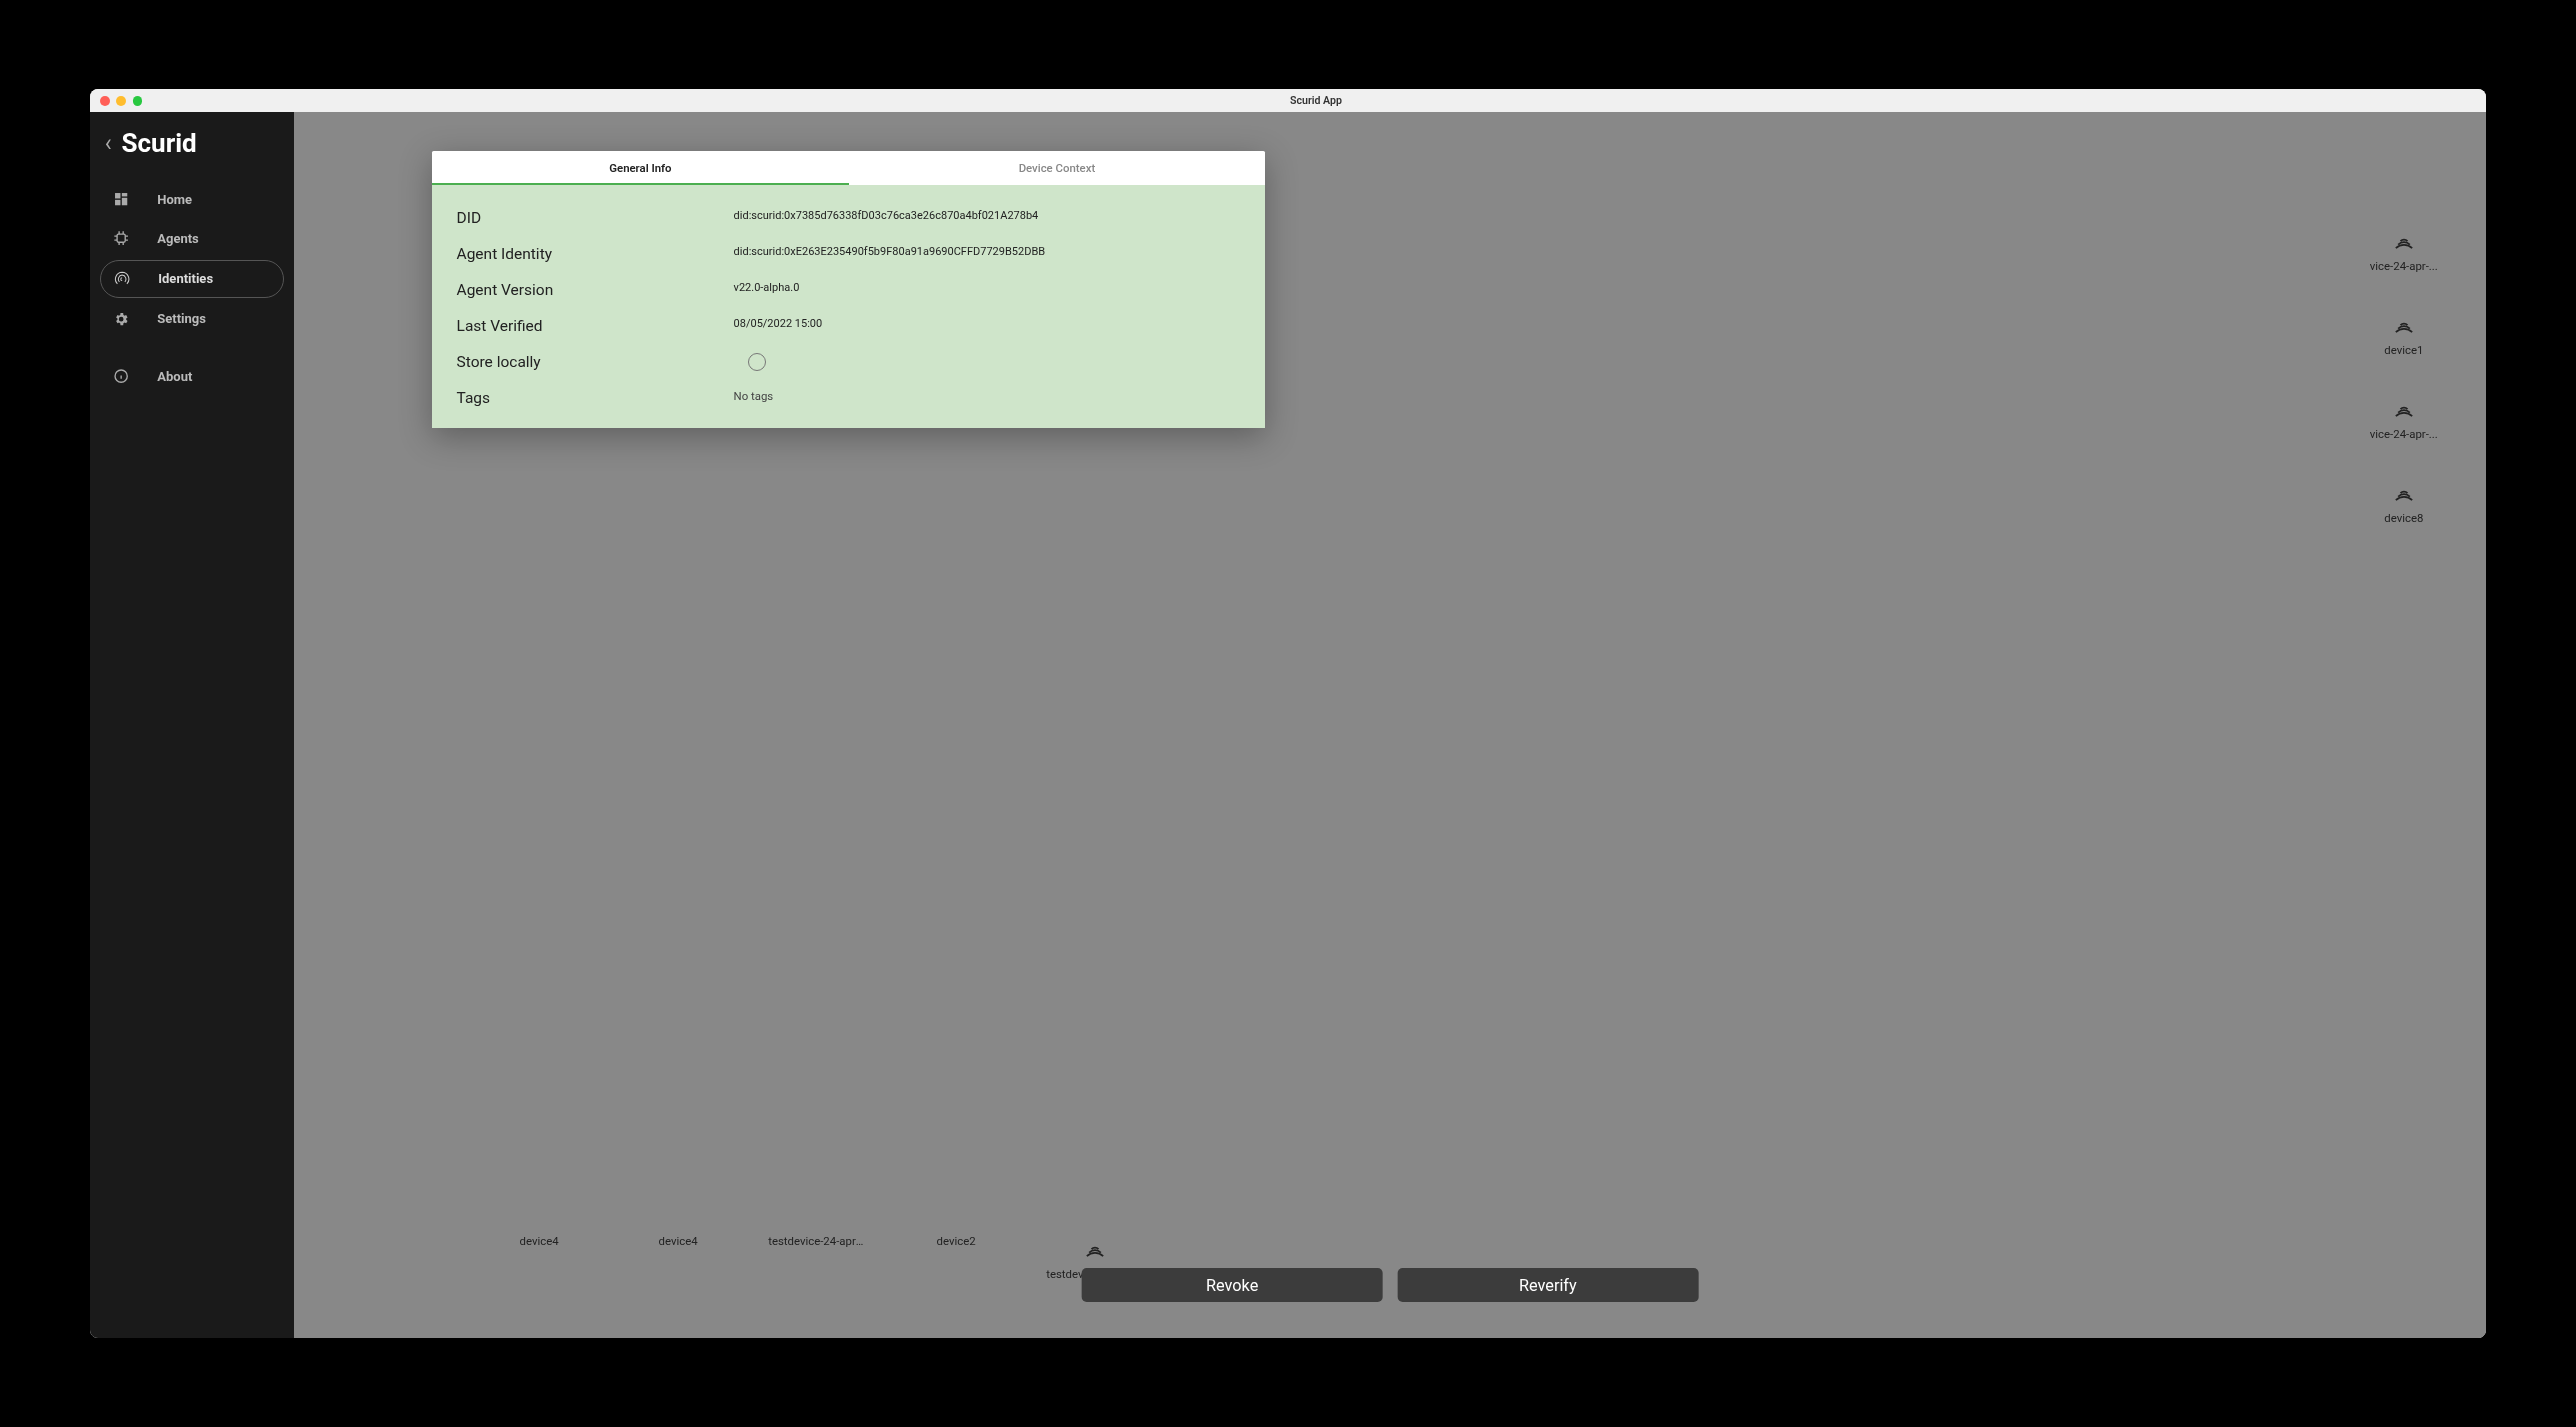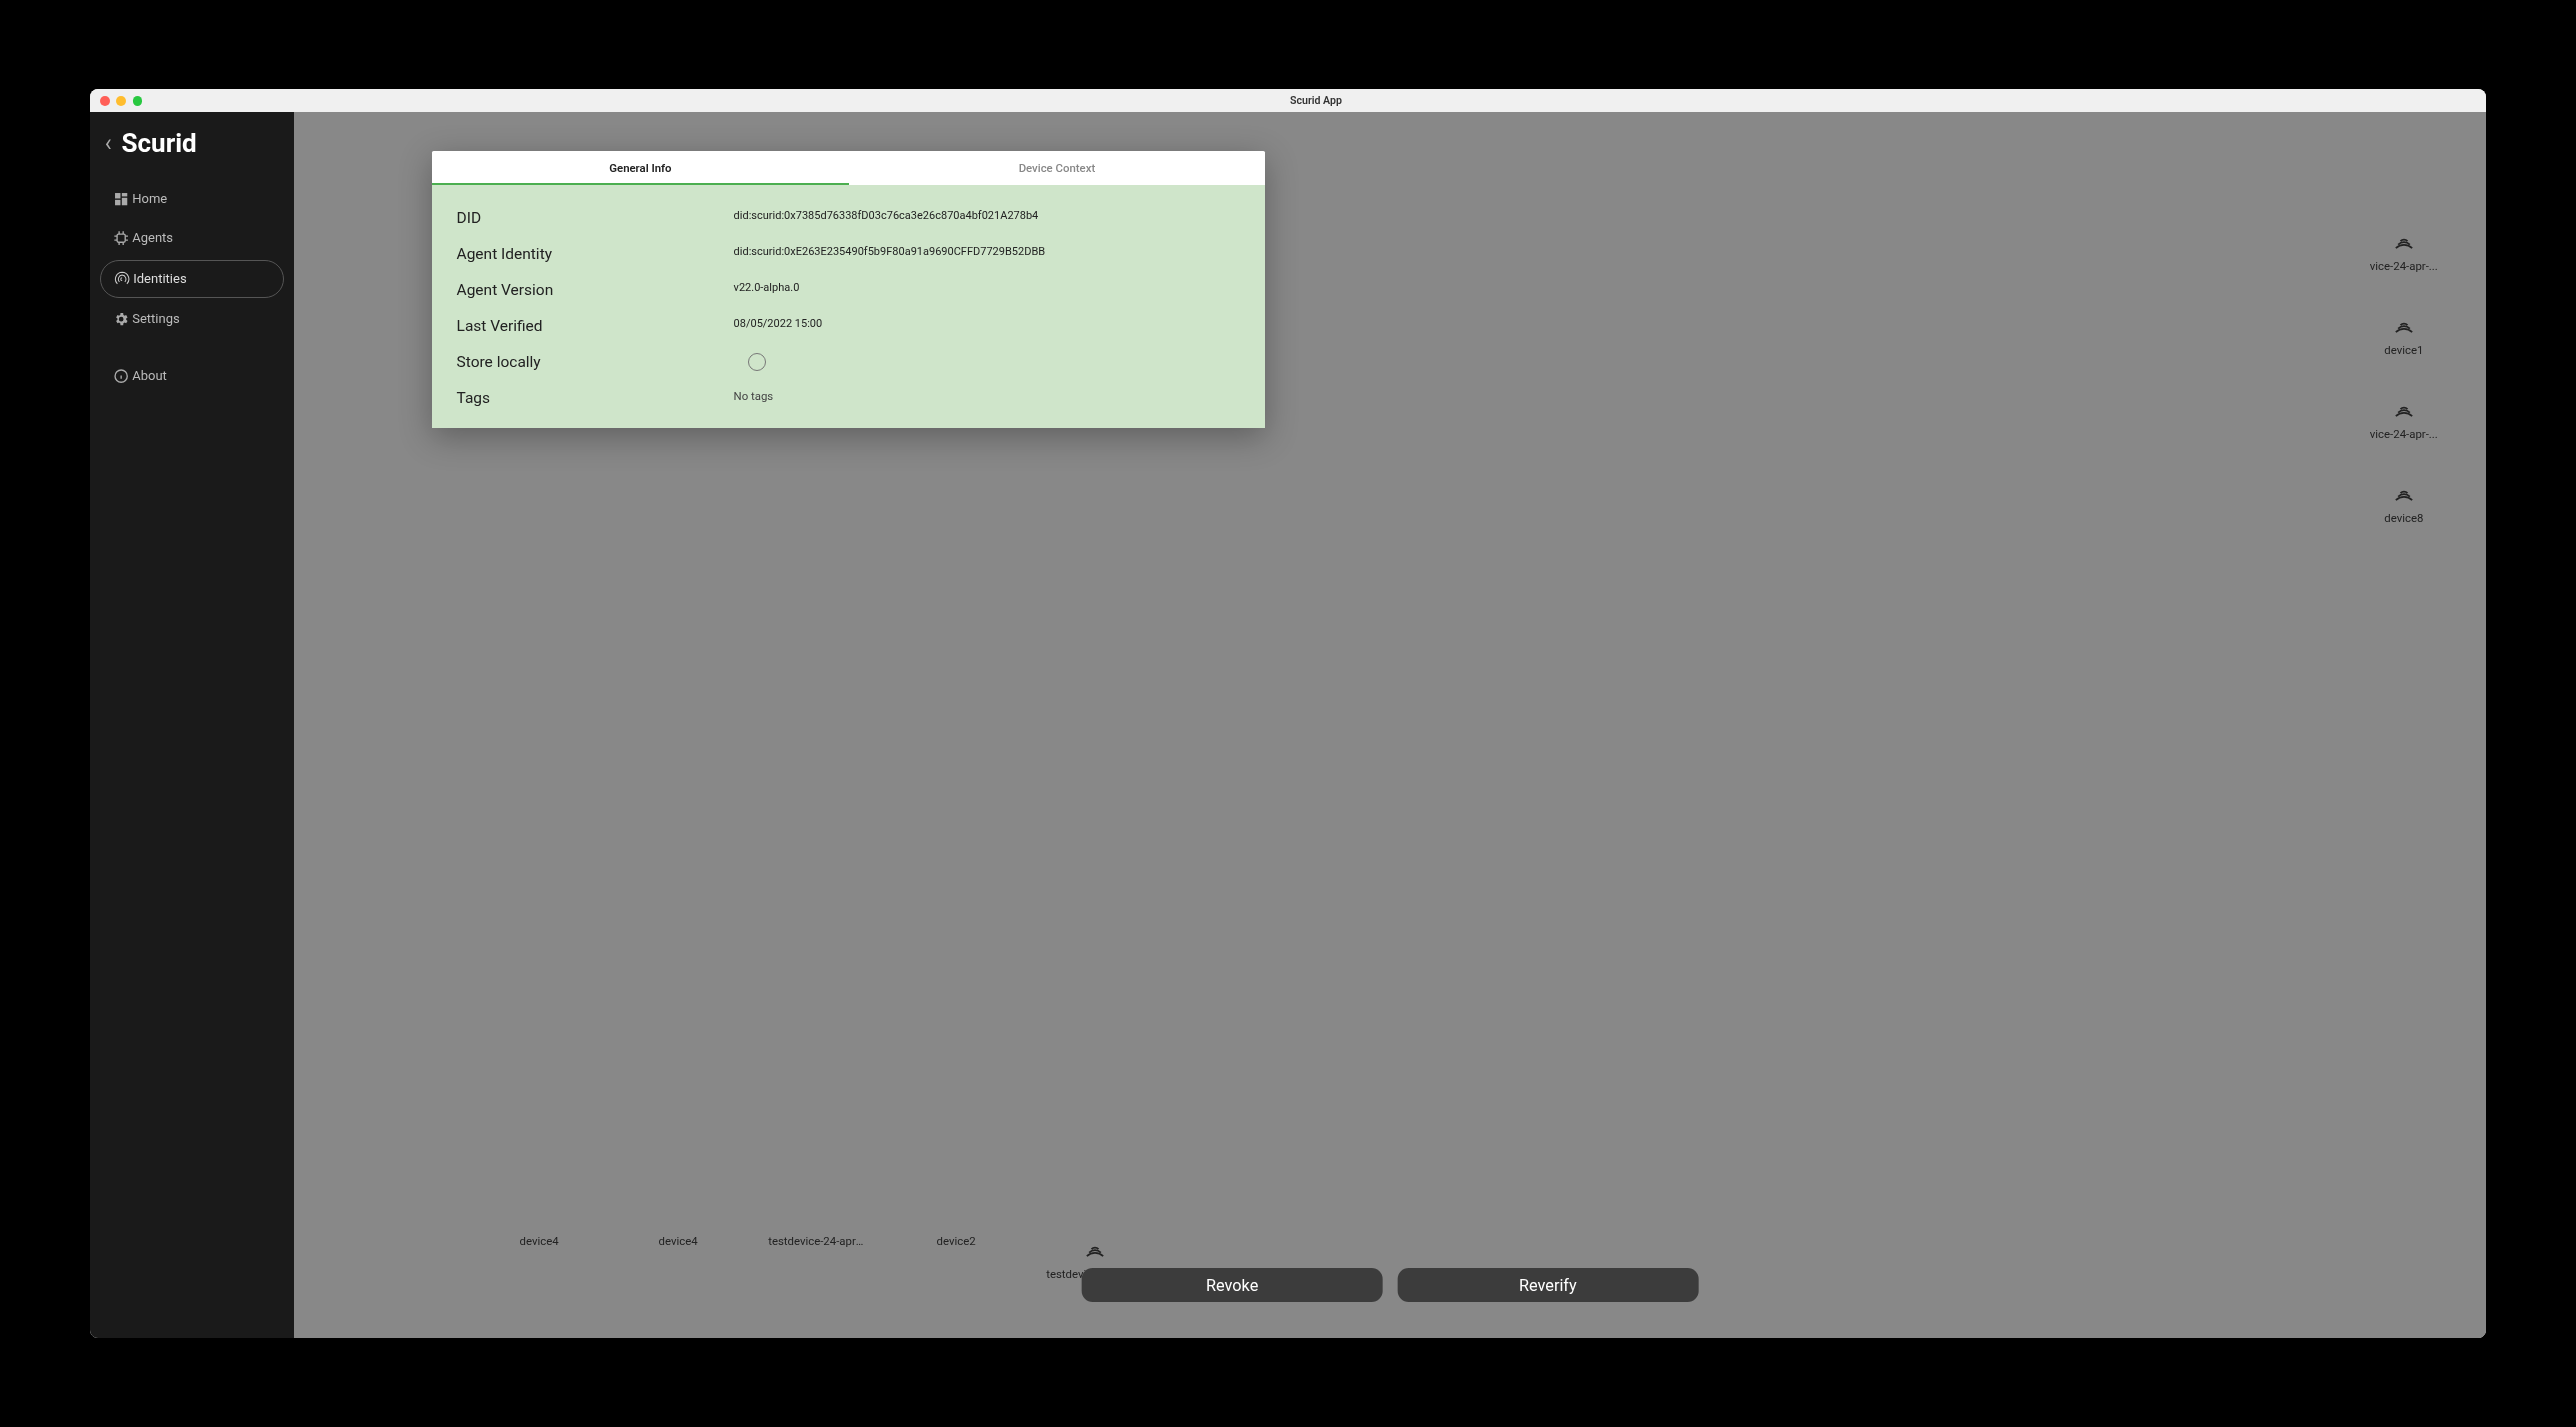--- a/index.html
+++ b/index.html
@@ -11,21 +11,21 @@
     .tl-close { background: #ff5f57; }
     .tl-min { background: #ffbd2e; }
     .tl-max { background: #28c840; }
     .title-text { position: absolute; left: 50%; transform: translateX(-50%); font-size: 10.6px; font-weight: 600; color: #333; margin-left: 28px; }
     .app-body { flex: 1; display: flex; background: #888; position: relative; }
     .sidebar { width: 204px; background: #1a1a1a; color: #fff; padding: 16.3px 0; display: flex; flex-direction: column; }
     .brand-row { display: flex; align-items: center; gap: 9.8px; padding: 0 14.7px 23px 14.7px; }
     .back-chevron { font-size: 23px; color: #aaa; cursor: pointer; }
     .brand { font-size: 26px; font-weight: 700; color: #fff; }
     .nav-list { display: flex; flex-direction: column; gap: 3.3px; padding: 0 9.8px; }
-    .nav-item { display: flex; gap: 3px; padding: 9.8px 13px; border-radius: 19.6px; color: #bbb; font-size: 13px; cursor: pointer; }
+    .nav-item { display: flex; align-items: center; gap: 28px; padding: 9.8px 13px; border-radius: 19.6px; color: #bbb; font-size: 13px; cursor: pointer; font-weight: bold; }
     .nav-item.active { border: 0.8px solid #555; color: #ddd; }
     .nav-item .nicon { width: 16.3px; height: 16.3px; display: flex; align-items: center; justify-content: center; }
     .nav-gap { height: 14.7px; }
     .main-area { flex: 1; position: relative; background: #888; }
     .grid-bg { position: absolute; inset: 0; padding: 49px 24.4px; }
     .grid-item { display: flex; flex-direction: column; align-items: center; gap: 4.9px; width: 98px; }
     .grid-item svg { width: 28px; height: 28px; }
     .grid-item span { font-size: 11.4px; color: #222; white-space: nowrap; overflow: hidden; text-overflow: ellipsis; max-width: 98px; }
     .modal { position: absolute; top: 39px; left: 138px; width: 833px; background: #fff; border-radius: 1.6px; box-shadow: 0 8.1px 33px rgba(0,0,0,0.3); display: flex; flex-direction: column; }
     .modal-header { display: flex; align-items: center; justify-content: space-between; padding: 16.3px 23px 8.1px 23px; }
@@ -36,21 +36,21 @@
     .tab.inactive { color: #888; font-weight: 500; }
     .tab.active::after { content: ""; position: absolute; left: 0; right: 0; bottom: 0; height: 1.6px; background: #4caf50; }
     .modal-body { background: #cfe5ca; padding: 24.4px 24.4px 21px 24.4px; display: flex; flex-direction: column; gap: 18px; }
     .info-row { display: flex; align-items: flex-start; }
     .info-label { width: 277px; font-size: 15.5px; color: #222; flex-shrink: 0; }
     .info-val { font-size: 11px; color: #222; flex: 1; word-break: break-word; }
     .info-val.small { font-size: 11.4px; color: #444; }
     .redacted-bar { display: inline-block; width: 326px; height: 11.4px; background: #000; border-radius: 5.7px; vertical-align: middle; margin-right: 1.6px; }
     .radio-circle { width: 18px; height: 18px; border: 1.6px solid #777; border-radius: 50%; margin-left: 14.7px; }
     .action-row { display: flex; gap: 14.7px; justify-content: center; padding: 14.7px 0 0 0; }
-    .act-btn { width: 301px; padding: 7.3px 0; background: #3c3c3c; color: #fff; font-size: 16.3px; border: none; border-radius: 11px; cursor: pointer; text-align: center; }
+    .act-btn { width: 301px; padding: 7.3px 0; background: #3c3c3c; color: #fff; font-size: 16.3px; border: none; border-radius: 5px; cursor: pointer; text-align: center; }
     svg.fp { stroke: #222; }
   </style>
 </head>
 <body>
 
 <div class="window">
   <div class="titlebar">
     <div class="traffic-lights">
       <div class="traffic-light tl-close"></div>
       <div class="traffic-light tl-min"></div>

